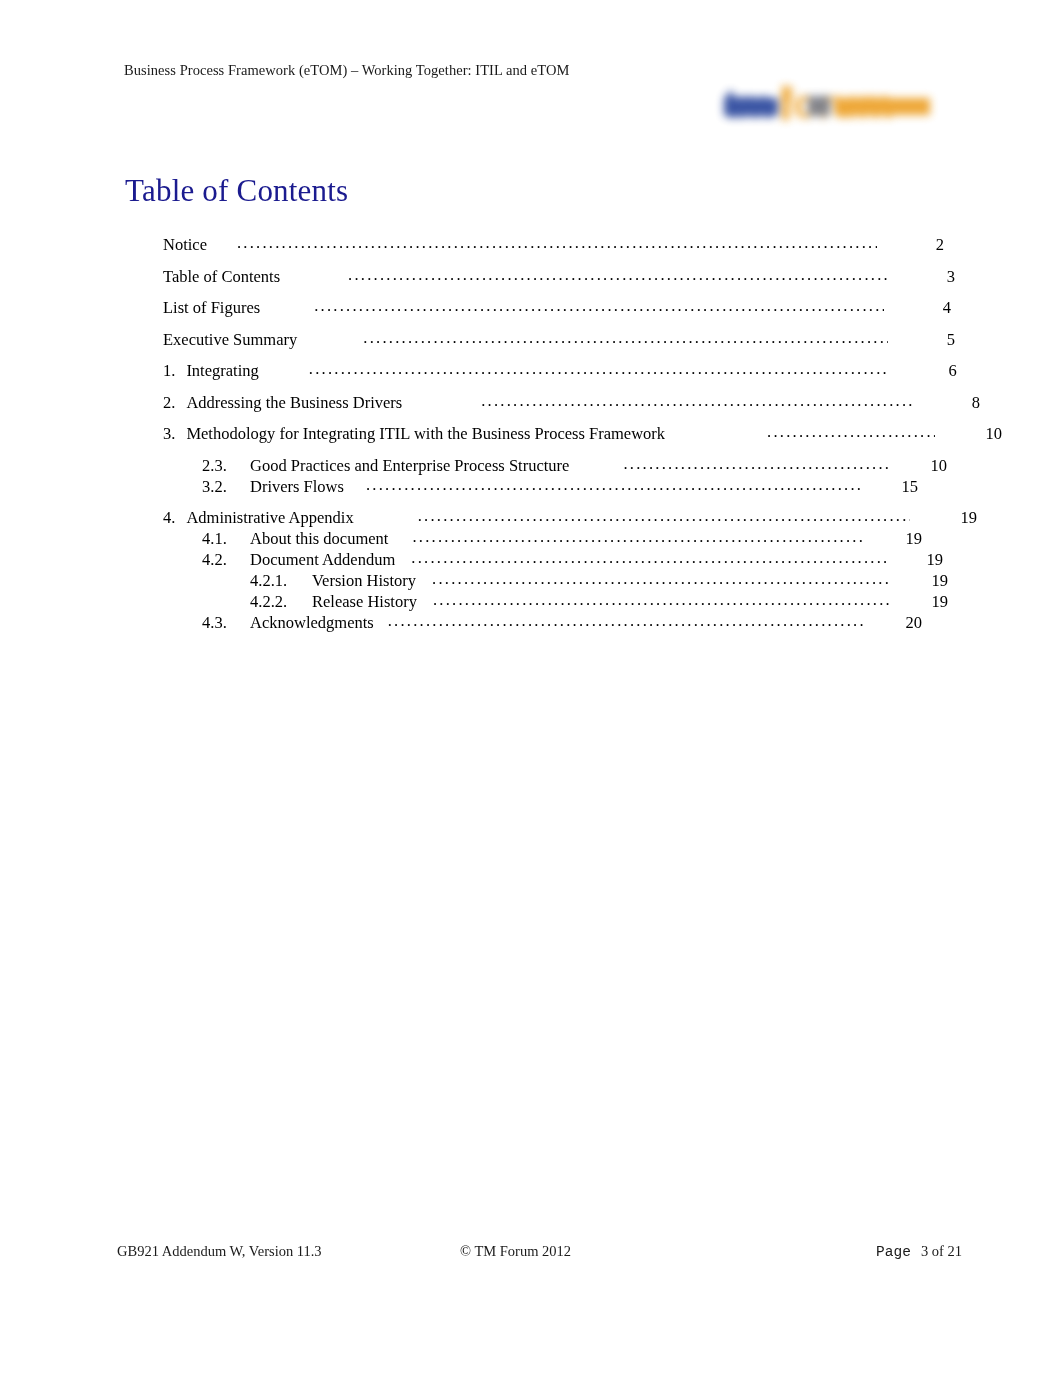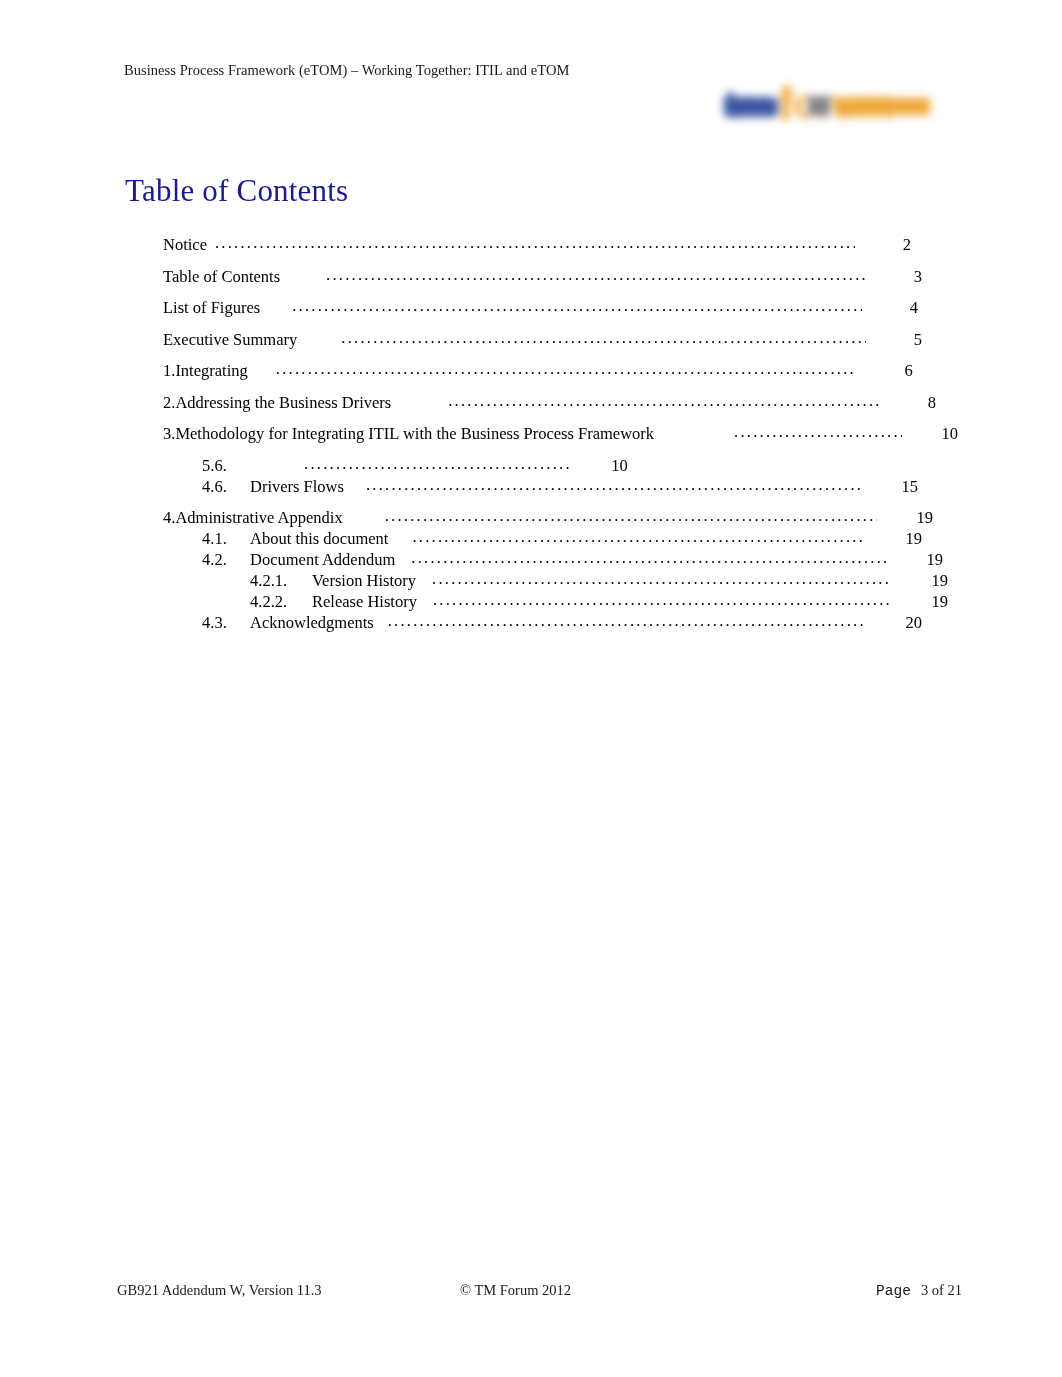--- a/index.html
+++ b/index.html
@@ -68,21 +68,21 @@
   }
   .toc-row {
     position: relative;
     display: flex;
     align-items: baseline;
     height: 21px;
     font-size: 16.5px;
     color: #000000;
     white-space: nowrap;
   }
-  .toc-row.lvl1 { padding-left: 163px; }
+  .toc-row.lvl1 { padding-left: 163px; gap: 11px; }
   .toc-row.lvl2 { padding-left: 202px; }
   .toc-row.lvl3 { padding-left: 224px; }
 
   
   .toc-row.sp-wide   { margin-bottom: 10.5px; }
   .toc-row.sp-tight  { margin-bottom: 0px; }
   .toc-row.sp-gap    { margin-bottom: 0px; margin-top: 10px; }
 
   .num {
     display: inline-block;
@@ -123,21 +123,21 @@
     text-align: right;
     padding-left: 8px;
     padding-right: 90px;
     box-sizing: content-box;
   }
 
   
   .page-footer {
     position: absolute;
     left: 0;
-    top: 1282px;
+    top: 1243px;
     width: 1062px;
     height: 30px;
     font-size: 14.5px;
     color: #1a1a1a;
   }
   .footer-left   { position: absolute; left: 117px;  top: 0; white-space: nowrap; }
   .footer-center { position: absolute; left: 460px;  top: 0; white-space: nowrap; }
   .footer-right  { position: absolute; right: 100px; top: 0; white-space: nowrap; }
   .footer-right .page-word { margin-right: 10px; font-family: Liberation Mono, monospace; }
 </style>
@@ -203,27 +203,28 @@
       <span class="pageno">8</span>
     </div>
     <div class="toc-row lvl1 sp-wide">
       <span class="num" style="width: auto;">3.</span>
       <span class="label">Methodology for Integrating ITIL with the Business Process Framework</span>
       <span class="gap" style="width: 78px;"></span>
       <span class="leader" style="flex: 0 0 167.906px;"></span>
       <span class="pageno">10</span>
     </div>
     <div class="toc-row lvl2 sp-tight">
-      <span class="num">5.6.</span>
+      <span class="num">2.3.</span>
+      <span class="label">Good Practices and Enterprise Process Structure</span>
       <span class="gap" style="width: 52px;"></span>
       <span class="leader" style="flex: 0 0 267.625px;"></span>
       <span class="pageno">10</span>
     </div>
     <div class="toc-row lvl2 sp-tight">
-      <span class="num">4.6.</span>
+      <span class="num">3.2.</span>
       <span class="label">Drivers Flows</span>
       <span class="gap" style="width: 20px;"></span>
       <span class="leader" style="flex: 0 0 496.109px;"></span>
       <span class="pageno">15</span>
     </div>
     <div class="toc-row lvl1 sp-wide sp-gap">
       <span class="num" style="width: auto;">4.</span>
       <span class="label">Administrative Appendix</span>
       <span class="gap" style="width: 40px;"></span>
       <span class="leader" style="flex: 0 0 492.344px;"></span>

